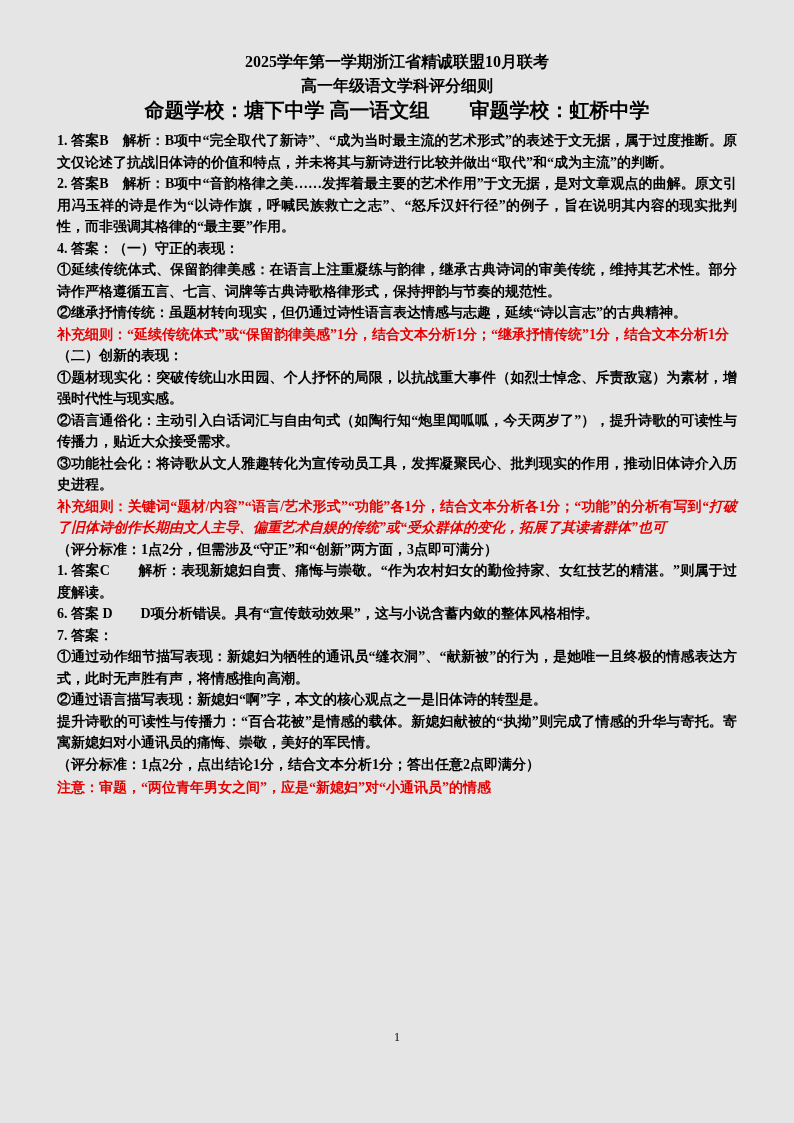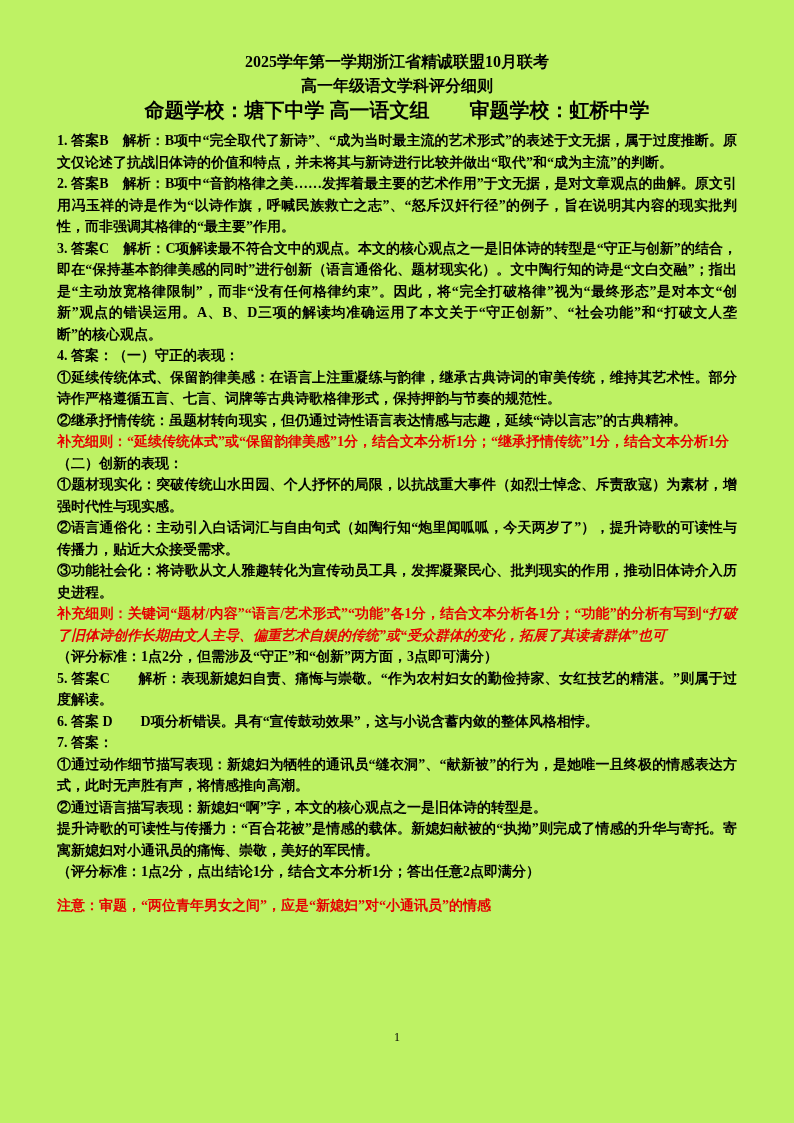--- a/index.html
+++ b/index.html
@@ -6,39 +6,39 @@
   html, body { background: #ffffff; }
   body {
     width: 794px; height: 1123px;
     font-family: "Liberation Serif", "DejaVu Serif", serif;
     color: #000000;
     overflow: hidden;
   }
   .page {
     position: relative;
     width: 794px; height: 1123px;
-    background: #bef264;
+    background: #e5e5e5;
     padding: 50px 57px 0 57px;
   }
   .doc-header { text-align: center; font-weight: bold; }
   .title-line { font-size: 16px; line-height: 24px; }
   .title-line.small { font-size: 20px; }
   .doc-body {
     margin-top: 8px;
     font-size: 14px;
     line-height: 21.5px;
     text-align: justify;
     text-justify: inter-ideograph;
   }
   .para { word-break: break-all; font-weight: bold; }
   .b { font-weight: bold; }
   .r { color: #e60000; }
   .i { font-style: italic; }
   .indent { padding-left: 42px; }
-  .note-block { margin-top: 12px; }
+  .note-block { margin-top: 2px; }
   .page-footer {
     position: absolute;
     left: 0; bottom: 78px;
     width: 100%;
     text-align: center;
     font-size: 12px;
     color: #000000;
   }
 </style>
 </head>
@@ -48,32 +48,31 @@
 
   <div class="doc-header">
     <div class="title-line">2025学年第一学期浙江省精诚联盟10月联考</div>
     <div class="title-line">高一年级语文学科评分细则</div>
     <div class="title-line small">命题学校：塘下中学 高一语文组　　审题学校：虹桥中学</div>
   </div>
 
   <div class="doc-body">
     <p class="para">1. 答案B　解析：B项中“完全取代了新诗”、“成为当时最主流的艺术形式”的表述于文无据，属于过度推断。原文仅论述了抗战旧体诗的价值和特点，并未将其与新诗进行比较并做出“取代”和“成为主流”的判断。</p>
     <p class="para">2. 答案B　解析：B项中“音韵格律之美……发挥着最主要的艺术作用”于文无据，是对文章观点的曲解。原文引用冯玉祥的诗是作为“以诗作旗，呼喊民族救亡之志”、“怒斥汉奸行径”的例子，旨在说明其内容的现实批判性，而非强调其格律的“最主要”作用。</p>
-    <p class="para">3. 答案C　解析：C项解读最不符合文中的观点。本文的核心观点之一是旧体诗的转型是“守正与创新”的结合，即在“保持基本韵律美感的同时”进行创新（语言通俗化、题材现实化）。文中陶行知的诗是“文白交融”；指出是“主动放宽格律限制”，而非“没有任何格律约束”。因此，将“完全打破格律”视为“最终形态”是对本文“创新”观点的错误运用。A、B、D三项的解读均准确运用了本文关于“守正创新”、“社会功能”和“打破文人垄断”的核心观点。</p>
     <p class="para">4. 答案：（一）守正的表现：</p>
     <p class="para">①延续传统体式、保留韵律美感：在语言上注重凝练与韵律，继承古典诗词的审美传统，维持其艺术性。部分诗作严格遵循五言、七言、词牌等古典诗歌格律形式，保持押韵与节奏的规范性。</p>
     <p class="para">②继承抒情传统：虽题材转向现实，但仍通过诗性语言表达情感与志趣，延续“诗以言志”的古典精神。</p>
     <p class="para r b">补充细则：“延续传统体式”或“保留韵律美感”1分，结合文本分析1分；“继承抒情传统”1分，结合文本分析1分</p>
     <p class="para">（二）创新的表现：</p>
     <p class="para">①题材现实化：突破传统山水田园、个人抒怀的局限，以抗战重大事件（如烈士悼念、斥责敌寇）为素材，增强时代性与现实感。</p>
     <p class="para">②语言通俗化：主动引入白话词汇与自由句式（如陶行知“炮里闻呱呱，今天两岁了”），提升诗歌的可读性与传播力，贴近大众接受需求。</p>
     <p class="para">③功能社会化：将诗歌从文人雅趣转化为宣传动员工具，发挥凝聚民心、批判现实的作用，推动旧体诗介入历史进程。</p>
     <p class="para r b"><span>补充细则：关键词“题材/内容”“语言/艺术形式”“功能”各1分，结合文本分析各1分；“功能”的分析有写到</span><span class="i">“打破了旧体诗创作长期由文人主导、偏重艺术自娱的传统”或“受众群体的变化，拓展了其读者群体”也可</span></p>
     <p class="para b">（评分标准：1点2分，但需涉及“守正”和“创新”两方面，3点即可满分）</p>
-    <p class="para">5. 答案C　　解析：表现新媳妇自责、痛悔与崇敬。“作为农村妇女的勤俭持家、女红技艺的精湛。”则属于过度解读。</p>
+    <p class="para">1. 答案C　　解析：表现新媳妇自责、痛悔与崇敬。“作为农村妇女的勤俭持家、女红技艺的精湛。”则属于过度解读。</p>
     <p class="para">6. 答案 D　　D项分析错误。具有“宣传鼓动效果”，这与小说含蓄内敛的整体风格相悖。</p>
     <p class="para">7. 答案：</p>
     <p class="para">①通过动作细节描写表现：新媳妇为牺牲的通讯员“缝衣洞”、“献新被”的行为，是她唯一且终极的情感表达方式，此时无声胜有声，将情感推向高潮。</p>
     <p class="para">②通过语言描写表现：新媳妇“啊”字，本文的核心观点之一是旧体诗的转型是。</p>
     <p class="para">提升诗歌的可读性与传播力：“百合花被”是情感的载体。新媳妇献被的“执拗”则完成了情感的升华与寄托。寄寓新媳妇对小通讯员的痛悔、崇敬，美好的军民情。</p>
     <p class="para b">（评分标准：1点2分，点出结论1分，结合文本分析1分；答出任意2点即满分）</p>
     <p class="para r b note-block">注意：审题，“两位青年男女之间”，应是“新媳妇”对“小通讯员”的情感</p>
   </div>
 
   <div class="page-footer">

